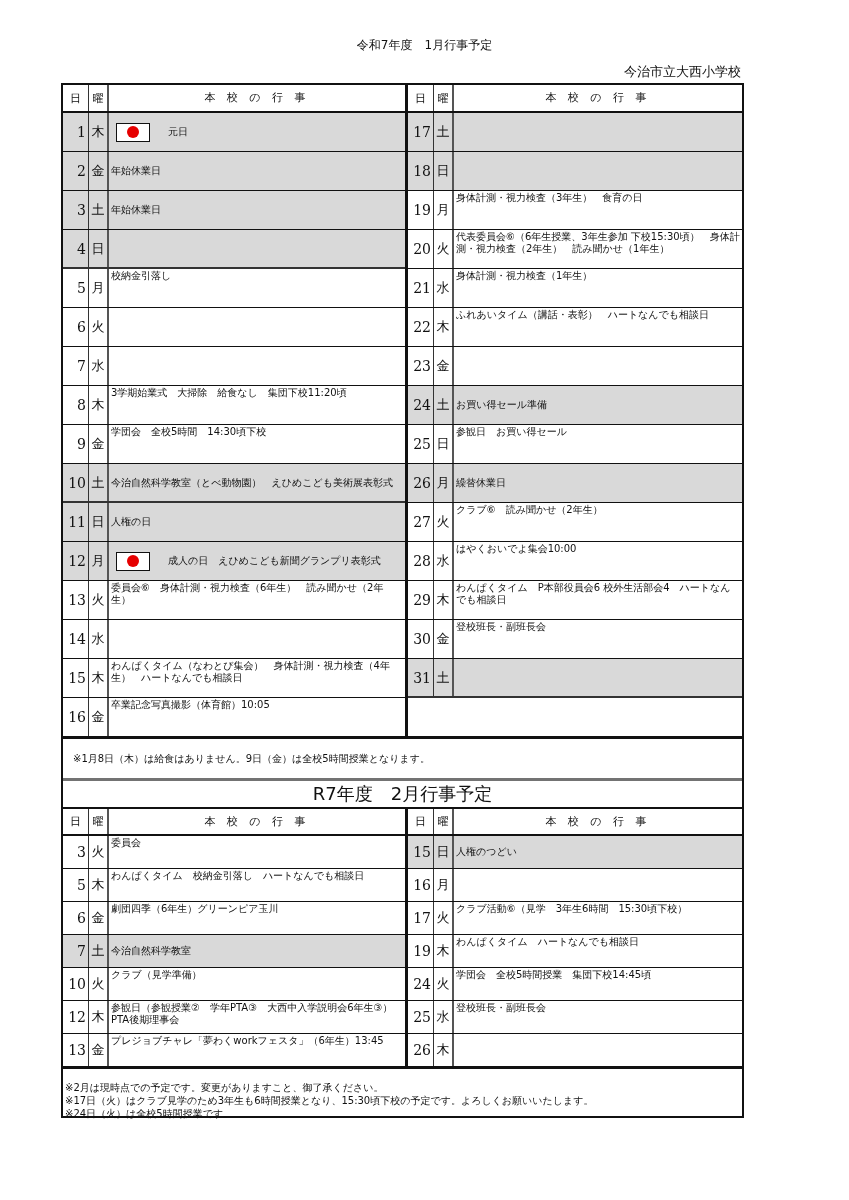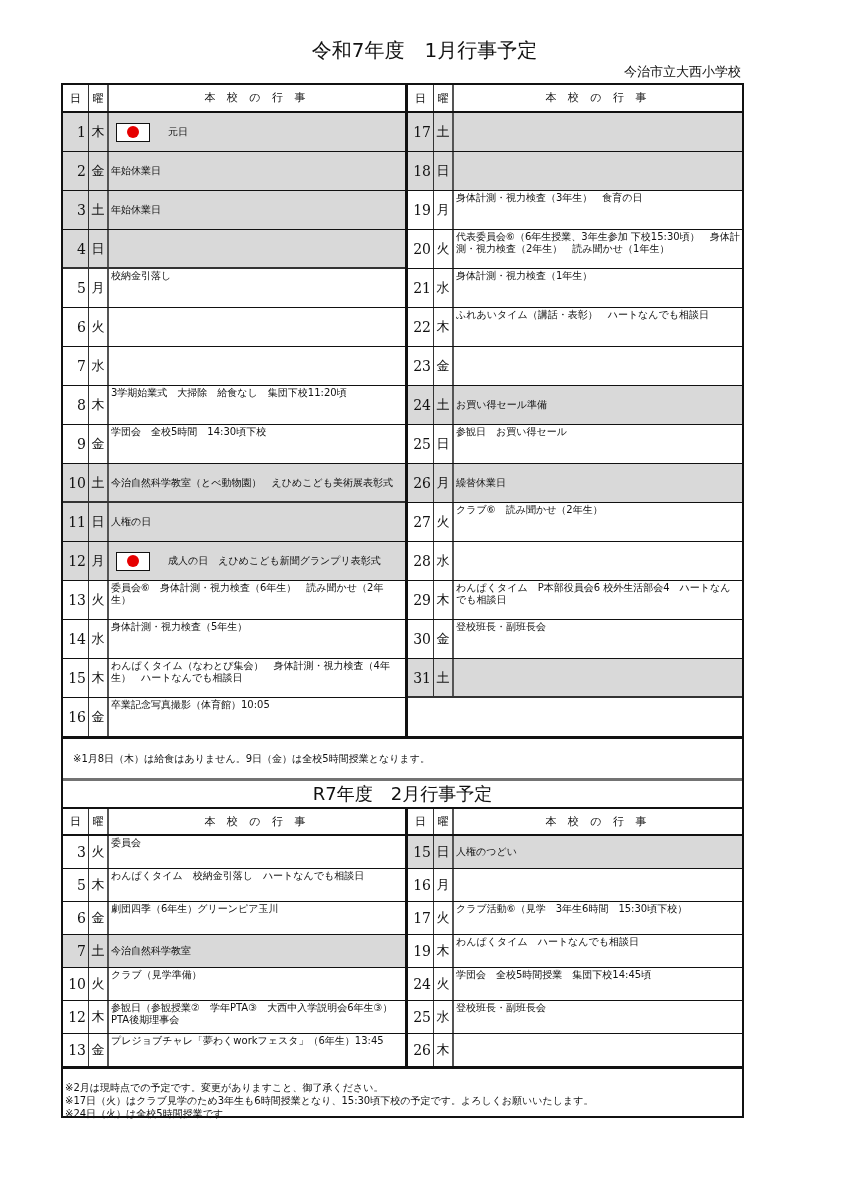--- a/index.html
+++ b/index.html
@@ -1,18 +1,18 @@
 <!DOCTYPE html>
 <html><head>
 <meta charset="utf-8">
 <style>
   * { box-sizing: border-box; margin: 0; padding: 0; }
   html, body { width: 849px; height: 1200px; background: #ffffff; overflow: hidden; }
   body { position: relative; font-family: "DejaVu Sans", "Liberation Sans", sans-serif; color: #111; }
-  .title { position: absolute; top: 37px; left: 0; width: 849px; text-align: center; font-size: 20px; font-family: "DejaVu Sans", sans-serif; }
+  .title { position: absolute; top: 37px; left: 0; width: 849px; text-align: center; font-size: 12px; font-family: "DejaVu Sans", sans-serif; }
   .school { position: absolute; top: 63px; right: 108px; font-size: 13px; }
   .sheet { position: absolute; left: 61px; top: 83px; width: 683px; border: 2px solid #111; }
   .half-wrap { display: flex; }
   .half { width: 342px; }
   .half.right { width: 337px; border-left: 3px solid #111; }
   .row { display: flex; border-bottom: 1px solid #111; }
   .row.thick { border-bottom: 2px solid #333; }
   .row.shade { background: #d9d9d9; }
   .cell-day { width: 26px; border-right: 1px solid #333; font-family: "DejaVu Serif", serif; font-size: 14px; display: flex; align-items: center; justify-content: flex-end; padding-right: 2px; }
   .cell-dow { width: 20px; border-right: 2px solid #555; font-size: 13px; display: flex; align-items: center; justify-content: center; }
@@ -128,21 +128,20 @@
           </div>
         </div>
         <div class="row">
           <div class="cell-day">13</div>
           <div class="cell-dow">火</div>
           <div class="cell-ev"><span>委員会⑥　身体計測・視力検査（6年生）　読み聞かせ（2年生）</span></div>
         </div>
         <div class="row">
           <div class="cell-day">14</div>
           <div class="cell-dow">水</div>
-          <div class="cell-ev"><span>身体計測・視力検査（5年生）</span></div>
         </div>
         <div class="row">
           <div class="cell-day">15</div>
           <div class="cell-dow">木</div>
           <div class="cell-ev"><span>わんぱくタイム（なわとび集会）　身体計測・視力検査（4年生）　ハートなんでも相談日</span></div>
         </div>
         <div class="row">
           <div class="cell-day">16</div>
           <div class="cell-dow">金</div>
           <div class="cell-ev"><span>卒業記念写真撮影（体育館）10:05</span></div>
@@ -213,20 +212,21 @@
           </div>
         </div>
         <div class="row">
           <div class="cell-day">27</div>
           <div class="cell-dow">火</div>
           <div class="cell-ev"><span>クラブ⑥　読み聞かせ（2年生）</span></div>
         </div>
         <div class="row">
           <div class="cell-day">28</div>
           <div class="cell-dow">水</div>
+          <div class="cell-ev"><span>はやくおいでよ集会10:00</span></div>
         </div>
         <div class="row">
           <div class="cell-day">29</div>
           <div class="cell-dow">木</div>
           <div class="cell-ev"><span>わんぱくタイム　P本部役員会6 校外生活部会4　ハートなんでも相談日</span></div>
         </div>
         <div class="row">
           <div class="cell-day">30</div>
           <div class="cell-dow">金</div>
           <div class="cell-ev"><span>登校班長・副班長会</span></div>

